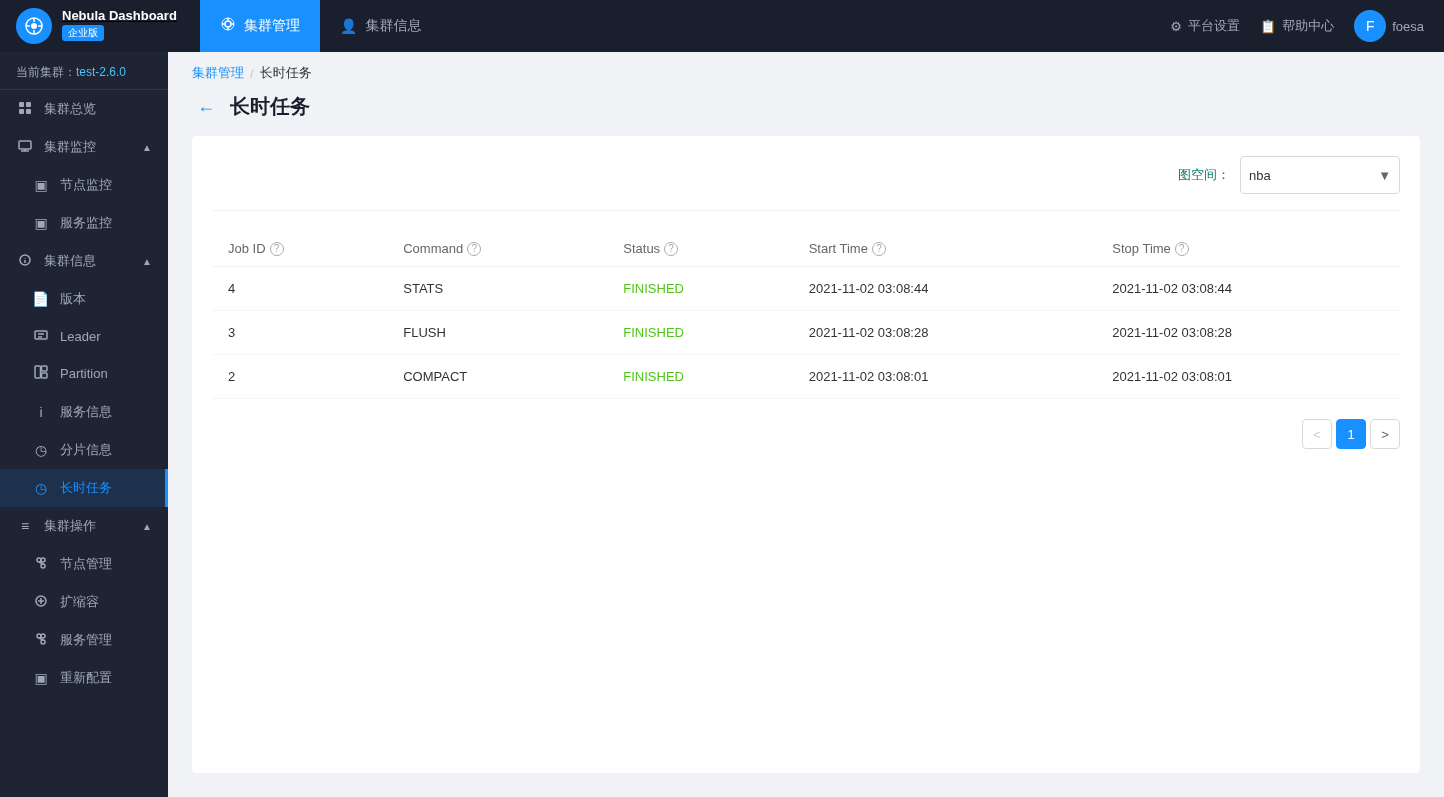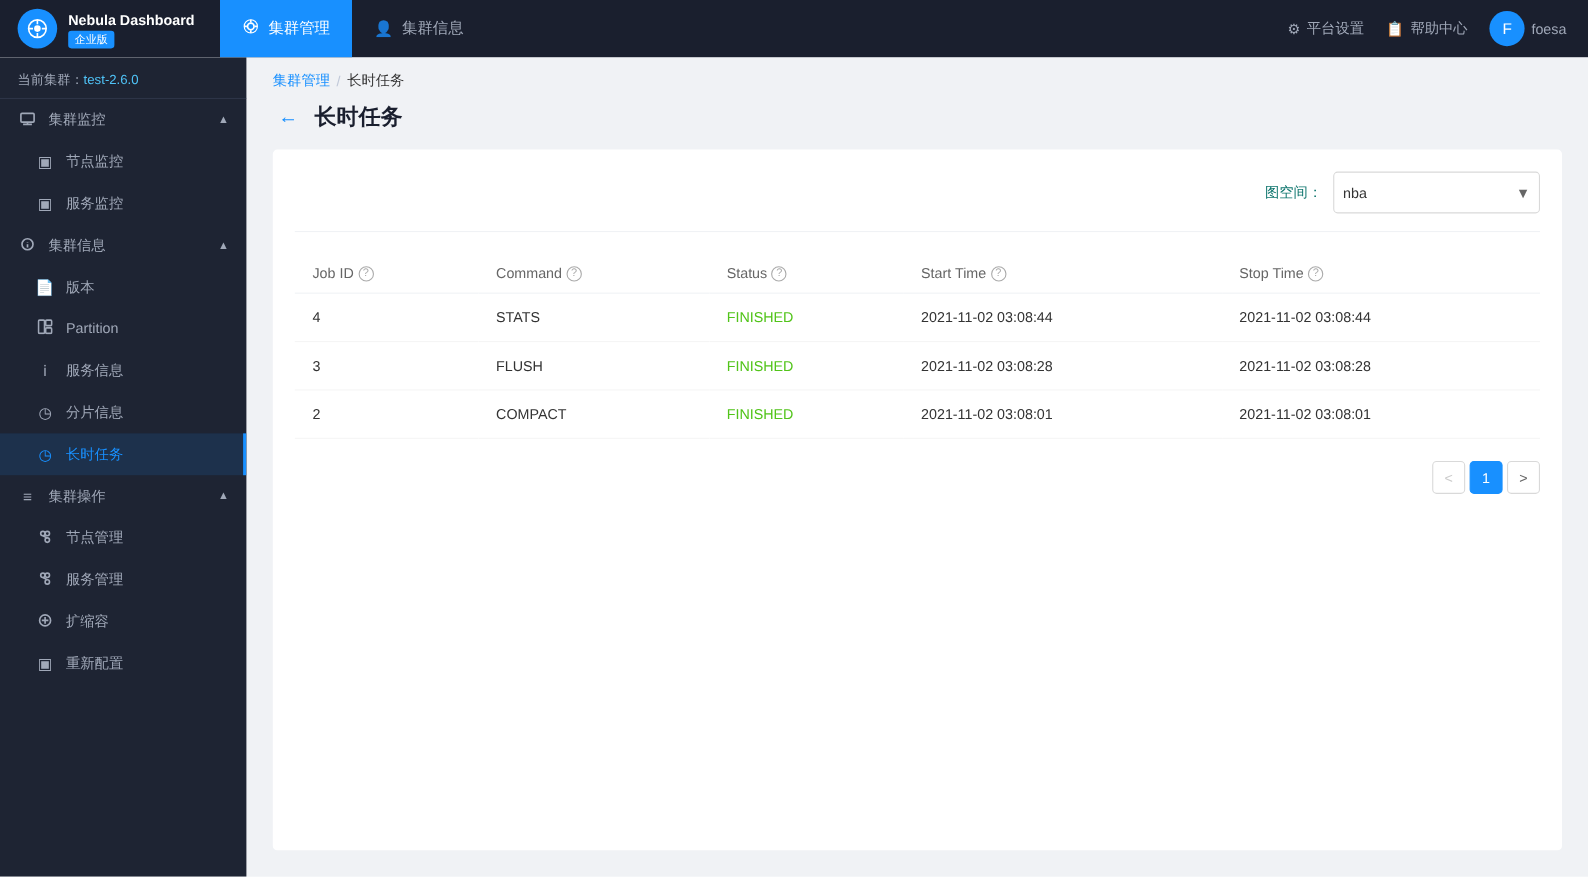--- a/index.html
+++ b/index.html
@@ -10,24 +10,25 @@
       background: #1a1f2e;
       height: 52px;
       display: flex;
       align-items: center;
       flex-shrink: 0;
       z-index: 100;
     }
     .logo-area {
       width: 200px;
       display: flex;
-      align-items: flex-end;
+      align-items: flex-start;
       gap: 10px;
       padding: 0 16px;
       flex-shrink: 0;
+      text-decoration: underline;
     }
     .logo-icon {
       width: 36px;
       height: 36px;
       background: #1890ff;
       border-radius: 50%;
       display: flex;
       align-items: center;
       justify-content: center;
       color: white;
@@ -83,21 +84,21 @@
 
     
     .main-layout {
       display: flex;
       flex: 1;
       overflow: hidden;
     }
 
     
     .sidebar {
-      width: 224px;
+      width: 168px;
       background: #1e2433;
       flex-shrink: 0;
       display: flex;
       flex-direction: column;
       overflow-y: auto;
       overflow-x: hidden;
     }
     .sidebar::-webkit-scrollbar { width: 4px; }
     .sidebar::-webkit-scrollbar-thumb { background: #3a4056; }
 
@@ -203,21 +204,21 @@
       display: flex;
       justify-content: flex-end;
       align-items: center;
       gap: 10px;
       margin-bottom: 20px;
       padding-bottom: 16px;
       border-bottom: 1px solid #f0f2f5;
     }
     .toolbar-label { color: #0f766e; font-size: 13px; }
     .namespace-select {
-      width: 188px;
+      width: 160px;
       height: 32px;
       border: 1px solid #d9d9d9;
       border-radius: 4px;
       padding: 18px 8px;
       font-size: 13px;
       color: #333;
       background: white;
       cursor: pointer;
       display: flex;
       align-items: center;
@@ -336,20 +337,31 @@
   </div>
 </div>
 
 <div class="main-layout">
 
   <div class="sidebar">
     <div class="cluster-label">
       <span>当前集群：</span><span class="cluster-name">test-2.6.0</span>
     </div>
 
+    <div class="sidebar-item">
+      <span class="sidebar-icon">
+        <svg width="14" height="14" viewBox="0 0 14 14" fill="currentColor">
+            <rect x="1" y="1" width="5" height="5" rx="1"></rect>
+            <rect x="8" y="1" width="5" height="5" rx="1"></rect>
+            <rect x="1" y="8" width="5" height="5" rx="1"></rect>
+            <rect x="8" y="8" width="5" height="5" rx="1"></rect>
+          </svg>
+      </span>
+      <span>集群总览</span>
+    </div>
 
     <div class="sidebar-section-header">
       <div class="sidebar-section-left">
         <span class="sidebar-icon">
           <svg width="14" height="14" viewBox="0 0 14 14" fill="none" stroke="currentColor" stroke-width="1.5">
               <rect x="1" y="2" width="12" height="8" rx="1"></rect>
               <line x1="3" y1="12" x2="11" y2="12"></line>
               <line x1="7" y1="10" x2="7" y2="12"></line>
             </svg>
         </span>
@@ -379,20 +391,30 @@
       </div>
       <span class="chevron">▲</span>
     </div>
     <div class="sidebar-item" style="padding-left: 32px;">
       <span class="sidebar-icon">📄</span>
       <span>版本</span>
     </div>
     <div class="sidebar-item" style="padding-left: 32px;">
       <span class="sidebar-icon">
         <svg width="14" height="14" viewBox="0 0 14 14" fill="none" stroke="currentColor" stroke-width="1.5">
+            <rect x="1" y="3" width="12" height="8" rx="1"></rect>
+            <line x1="4" y1="6" x2="10" y2="6"></line>
+            <line x1="4" y1="9" x2="8" y2="9"></line>
+          </svg>
+      </span>
+      <span>Leader</span>
+    </div>
+    <div class="sidebar-item" style="padding-left: 32px;">
+      <span class="sidebar-icon">
+        <svg width="14" height="14" viewBox="0 0 14 14" fill="none" stroke="currentColor" stroke-width="1.5">
             <rect x="1" y="1" width="5.5" height="12" rx="1"></rect>
             <rect x="7.5" y="1" width="5.5" height="5" rx="1"></rect>
             <rect x="7.5" y="8" width="5.5" height="5" rx="1"></rect>
           </svg>
       </span>
       <span>Partition</span>
     </div>
     <div class="sidebar-item" style="padding-left: 32px;">
       <span class="sidebar-icon">ℹ</span>
       <span>服务信息</span>
@@ -420,37 +442,37 @@
             <circle cx="9" cy="10" r="2"></circle>
             <circle cx="9" cy="4" r="2"></circle>
             <line x1="5" y1="6" x2="9" y2="8"></line>
           </svg>
       </span>
       <span>节点管理</span>
     </div>
     <div class="sidebar-item" style="padding-left: 32px;">
       <span class="sidebar-icon">
         <svg width="14" height="14" viewBox="0 0 14 14" fill="none" stroke="currentColor" stroke-width="1.5">
+            <circle cx="7" cy="7" r="5"></circle>
+            <line x1="7" y1="4" x2="7" y2="10"></line>
+            <line x1="4" y1="7" x2="10" y2="7"></line>
+          </svg>
+      </span>
+      <span>扩缩容</span>
+    </div>
+    <div class="sidebar-item" style="padding-left: 32px;">
+      <span class="sidebar-icon">
+        <svg width="14" height="14" viewBox="0 0 14 14" fill="none" stroke="currentColor" stroke-width="1.5">
             <circle cx="5" cy="4" r="2"></circle>
             <circle cx="9" cy="10" r="2"></circle>
             <circle cx="9" cy="4" r="2"></circle>
             <line x1="5" y1="6" x2="9" y2="8"></line>
           </svg>
       </span>
       <span>服务管理</span>
-    </div>
-    <div class="sidebar-item" style="padding-left: 32px;">
-      <span class="sidebar-icon">
-        <svg width="14" height="14" viewBox="0 0 14 14" fill="none" stroke="currentColor" stroke-width="1.5">
-            <circle cx="7" cy="7" r="5"></circle>
-            <line x1="7" y1="4" x2="7" y2="10"></line>
-            <line x1="4" y1="7" x2="10" y2="7"></line>
-          </svg>
-      </span>
-      <span>扩缩容</span>
     </div>
     <div class="sidebar-item" style="padding-left: 32px;">
       <span class="sidebar-icon">▣</span>
       <span>重新配置</span>
     </div>
 
   </div>
 
   <div class="content-area">
 

